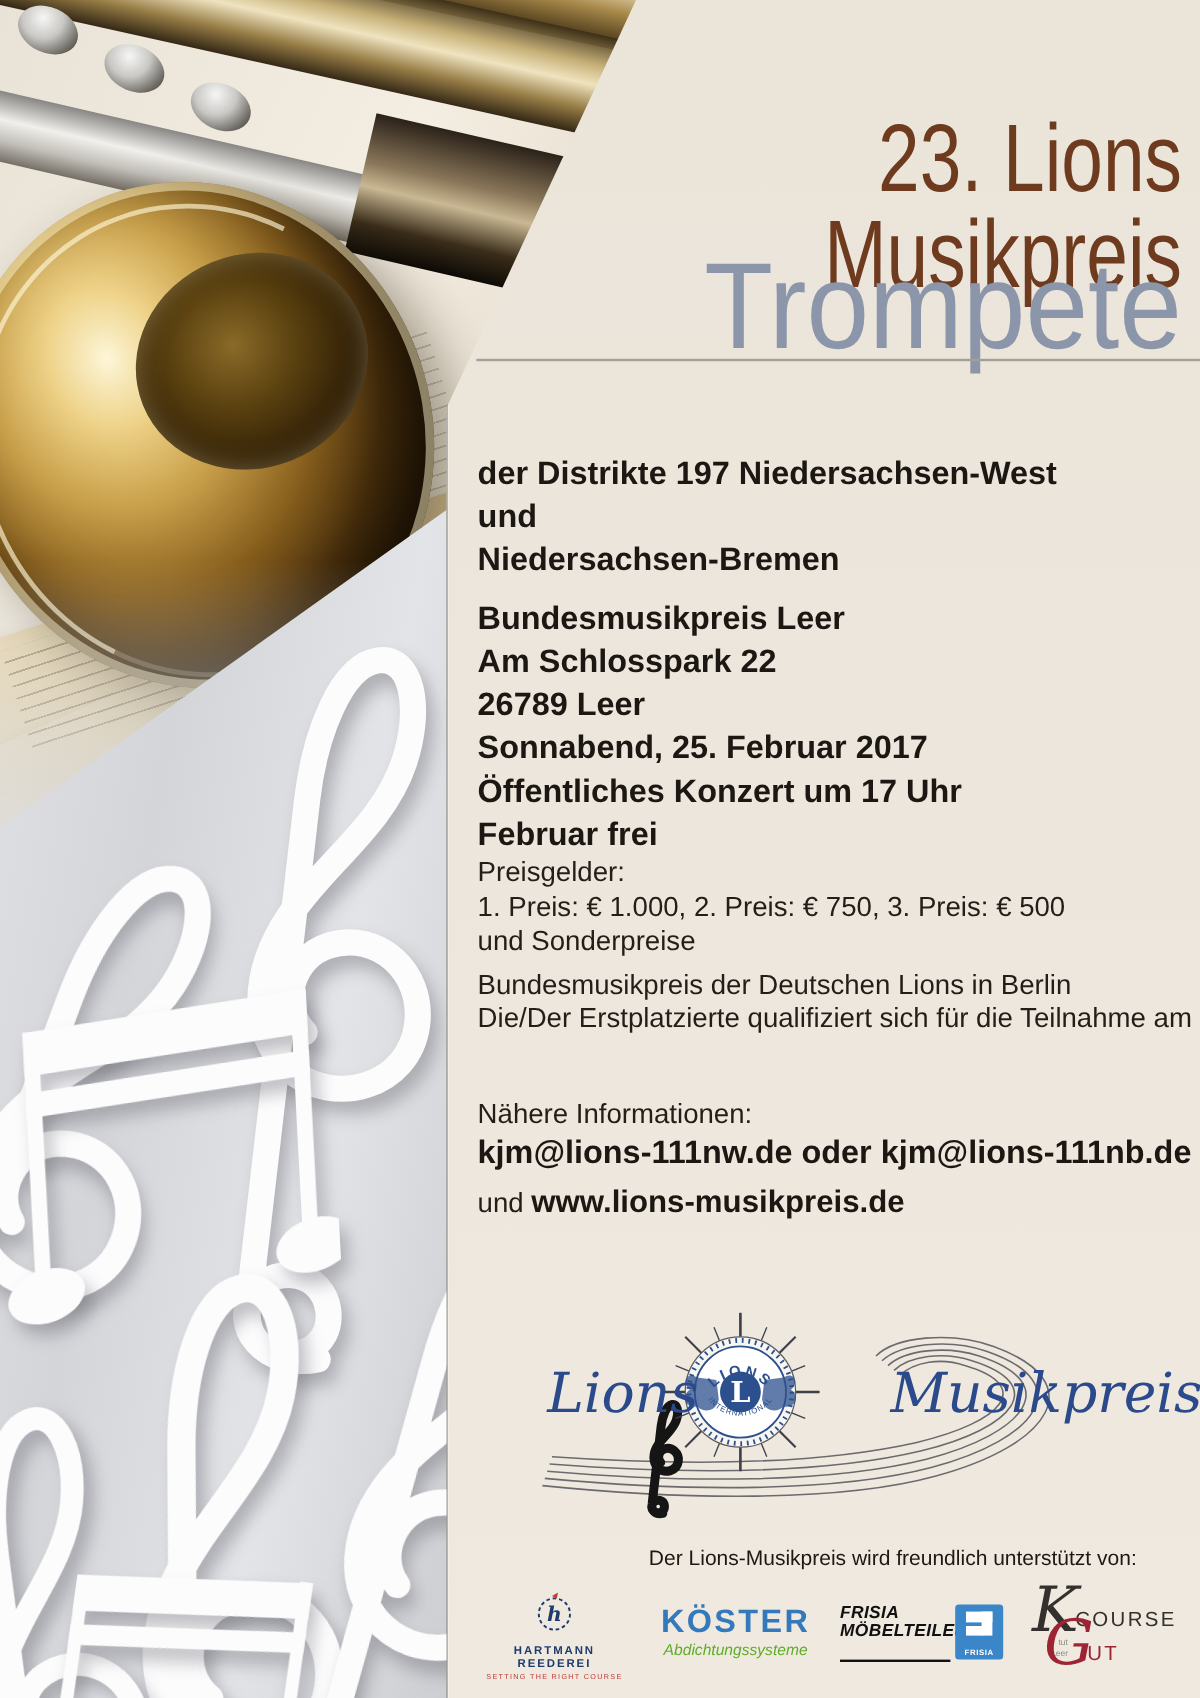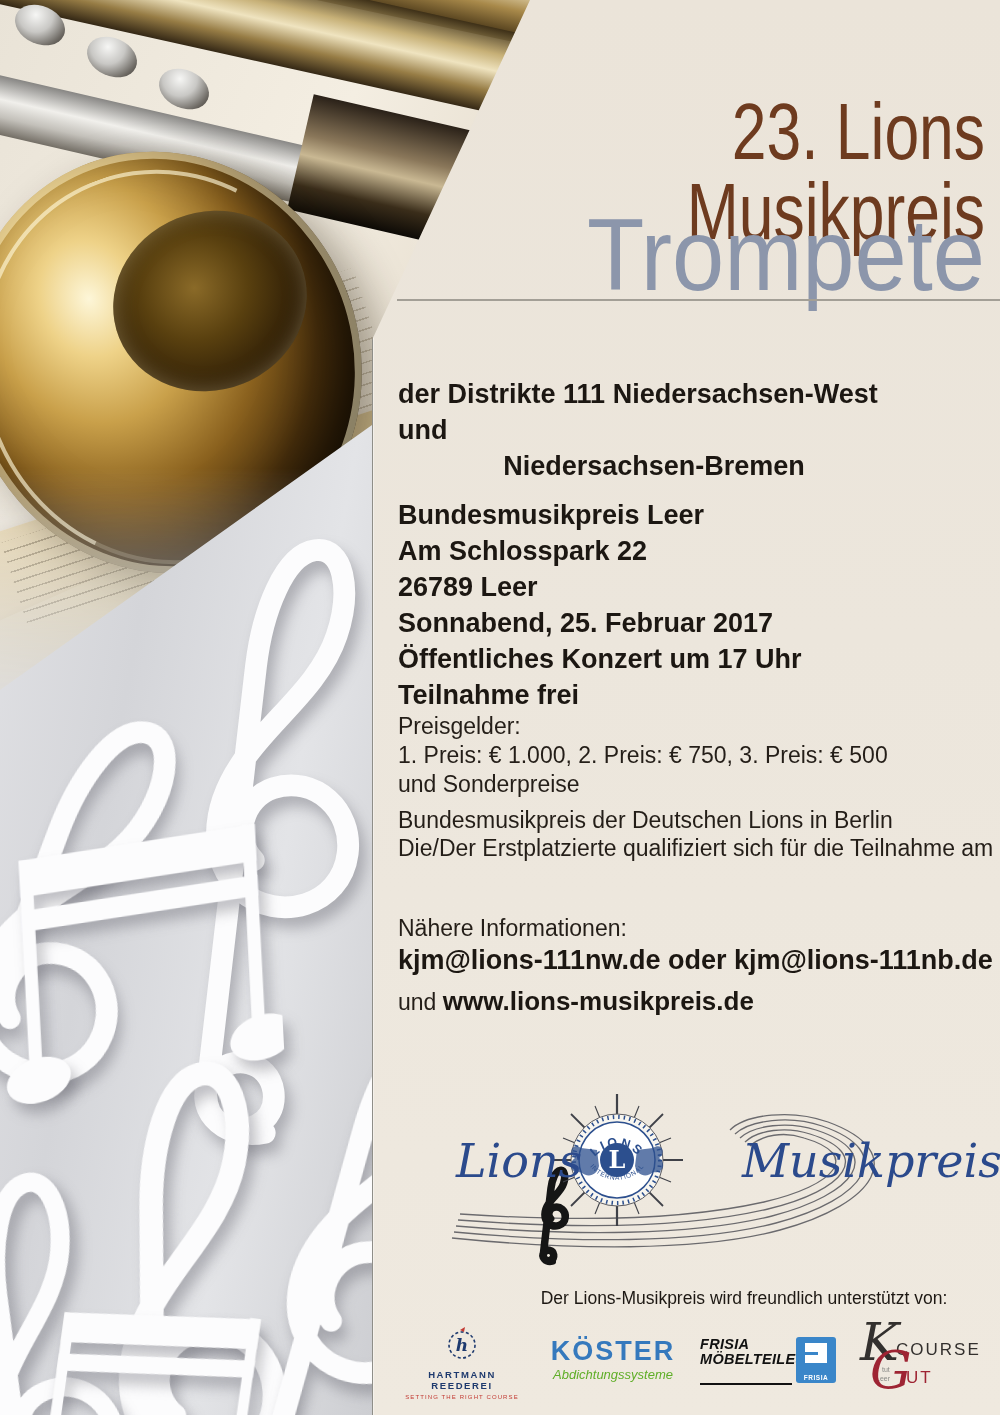--- a/index.html
+++ b/index.html
@@ -52,21 +52,21 @@
     border:4px solid rgba(255,248,215,.65);border-right-color:transparent;border-bottom-color:rgba(255,248,215,.2);}
 
   
   #title{left:330px;right:15px;top:92px;text-align:right;font-size:80px;line-height:1;
     color:#6e3b1f;letter-spacing:0;transform:scaleX(.78);transform-origin:right;z-index:5;}
   #subtitle{left:330px;right:15px;top:204px;text-align:right;font-size:102px;line-height:1;
     color:#8c96ab;transform:scaleX(.92);transform-origin:right;z-index:5;}
   #rule{left:397px;right:0;top:299px;height:2px;background:#a39f96;z-index:5;}
   .h-bold{font-weight:bold;color:#1c1712;font-size:27px;line-height:36px;z-index:5;}
   #district{left:398px;top:376px;width:512px;}
-  #district .l2{text-align:center;}
+  #district .l2{text-align:left;}
   #venue{left:398px;top:497px;}
   #event{left:398px;top:605px;}
   .body-reg{font-weight:normal;color:#241e18;font-size:23px;line-height:29px;z-index:5;}
   #prizes{left:398px;top:712px;}
   #qual{left:398px;top:806px;line-height:28px;}
   #info-heading{left:398px;top:914px;}
   #emails{left:398px;top:944px;font-size:27px;line-height:32px;}
   #website-line{left:398px;top:986px;font-size:23px;z-index:5;color:#241e18;}
   #website-line b{font-size:26px;color:#1c1712;}
 
@@ -168,34 +168,34 @@
     <div class="layer bell-outer"></div>
     <div class="layer bell-inner"></div>
     <div class="layer bell-rim"></div>
   </div>
 
   <div id="title" class="abs">23. Lions Musikpreis</div>
   <div id="subtitle" class="abs">Trompete</div>
   <div id="rule" class="abs"></div>
 
   <div id="district" class="abs h-bold">
-    <div class="l1">der Distrikte 111 Niedersachsen-West und</div>
+    <div class="l1">der Distrikte 197 Niedersachsen-West und</div>
     <div class="l2">Niedersachsen-Bremen</div>
   </div>
 
   <div id="venue" class="abs h-bold">
     <div>Bundesmusikpreis Leer</div>
     <div>Am Schlosspark 22</div>
     <div>26789 Leer</div>
   </div>
 
   <div id="event" class="abs h-bold">
     <div>Sonnabend, 25. Februar 2017</div>
     <div>Öffentliches Konzert um 17 Uhr</div>
-    <div>Teilnahme frei</div>
+    <div>Februar frei</div>
   </div>
 
   <div id="prizes" class="abs body-reg">
     <div>Preisgelder:</div>
     <div>1. Preis: € 1.000, 2. Preis: € 750, 3. Preis: € 500</div>
     <div>und Sonderpreise</div>
   </div>
 
   <div id="qual" class="abs body-reg">
     <div>Bundesmusikpreis der Deutschen Lions in Berlin</div>

